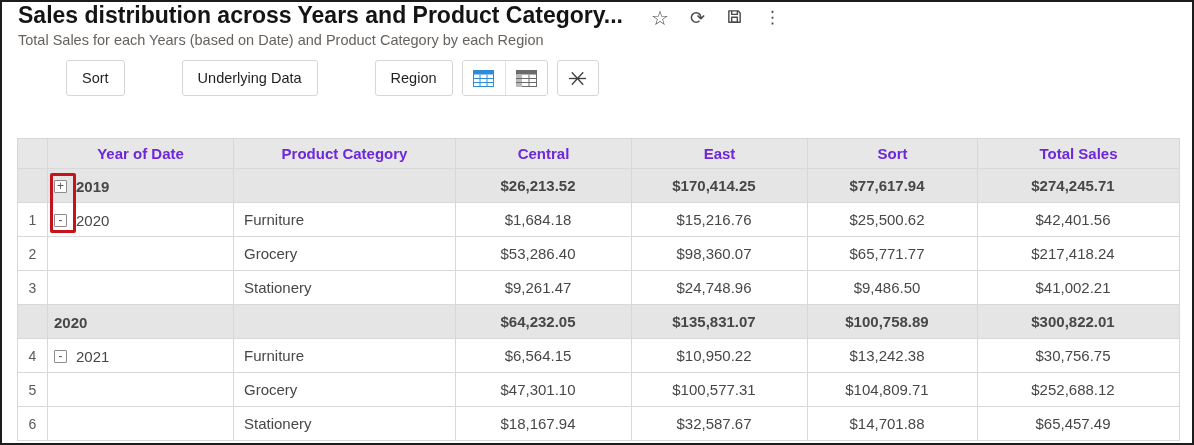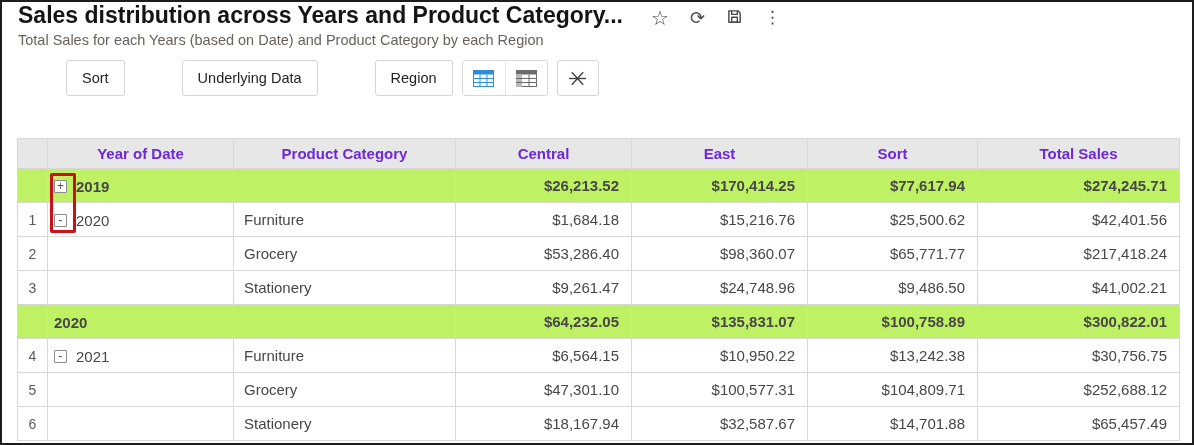--- a/index.html
+++ b/index.html
@@ -31,22 +31,22 @@
 
   
   .table-wrap { position:absolute; left:15px; top:136px; right:12px; bottom:0; overflow:hidden; }
   table { border-collapse:collapse; width:100%; table-layout:fixed; }
   th, td { border:1px solid #d8d8d8; overflow:hidden; white-space:nowrap; }
   thead th { height:30px; background:#e7e7e7; font-size:15px; font-weight:700; color:#6d28d9; text-align:center; }
   td { height:34px; font-size:15px; color:#474747; background:#fff; }
   td.num { text-align:center; font-size:14px; color:#5a5a5a; }
   td.year { padding-left:6px; }
   td.cat  { padding-left:10px; }
-  td.val  { text-align:right; padding-right:12px; }
-  tr.summary td { background:#bef264; font-weight:700; }
+  td.val  { text-align:center; padding-right:12px; }
+  tr.summary td { background:#e5e5e5; font-weight:700; }
   .expand {
     display:inline-block; width:13px; height:13px; line-height:11px; margin-right:9px;
     border:1px solid #8c8c8c; border-radius:1px; background:#fdfdfd;
     font-size:12px; font-weight:400; text-align:center; color:#555; vertical-align:middle; cursor:pointer;
   }
   .ylabel { vertical-align:middle; }
 
   
   .annotation {
     position:absolute; left:48px; top:171px; width:26px; height:60px;

